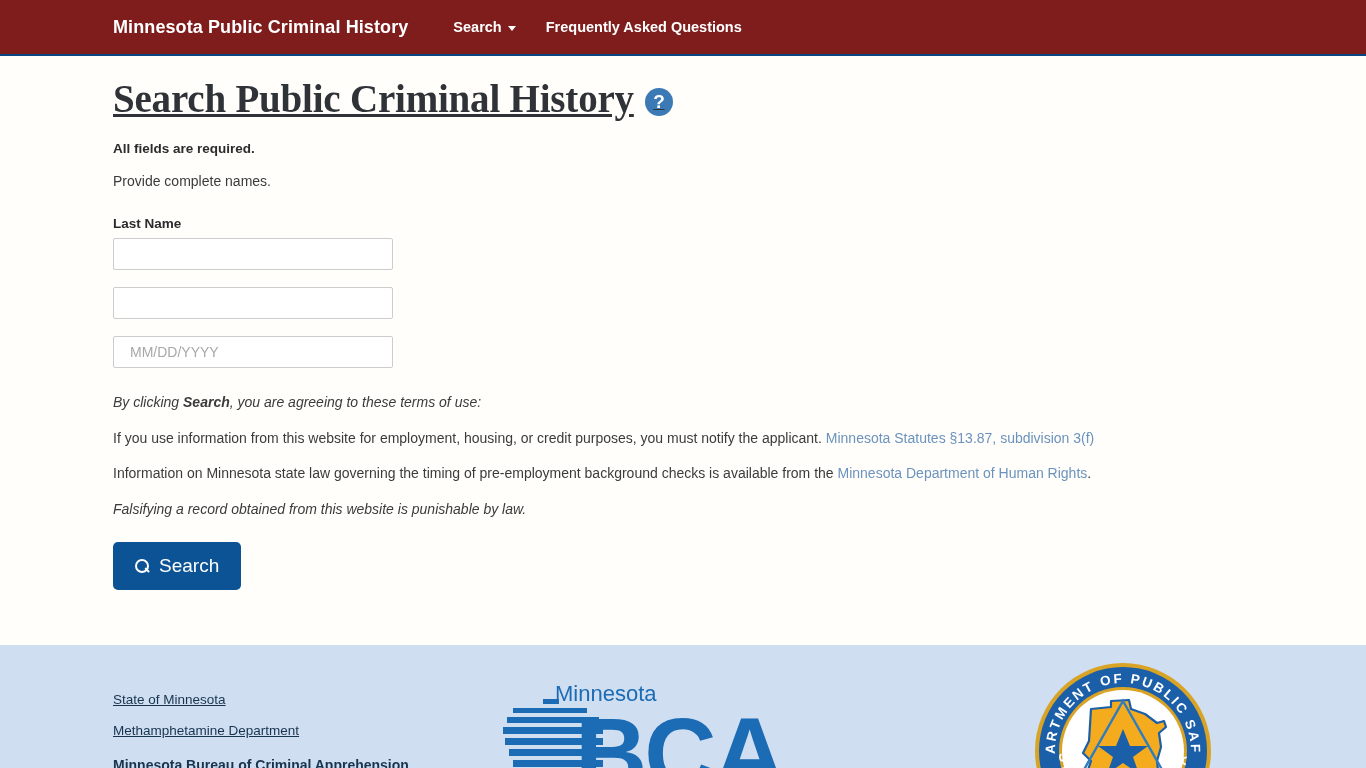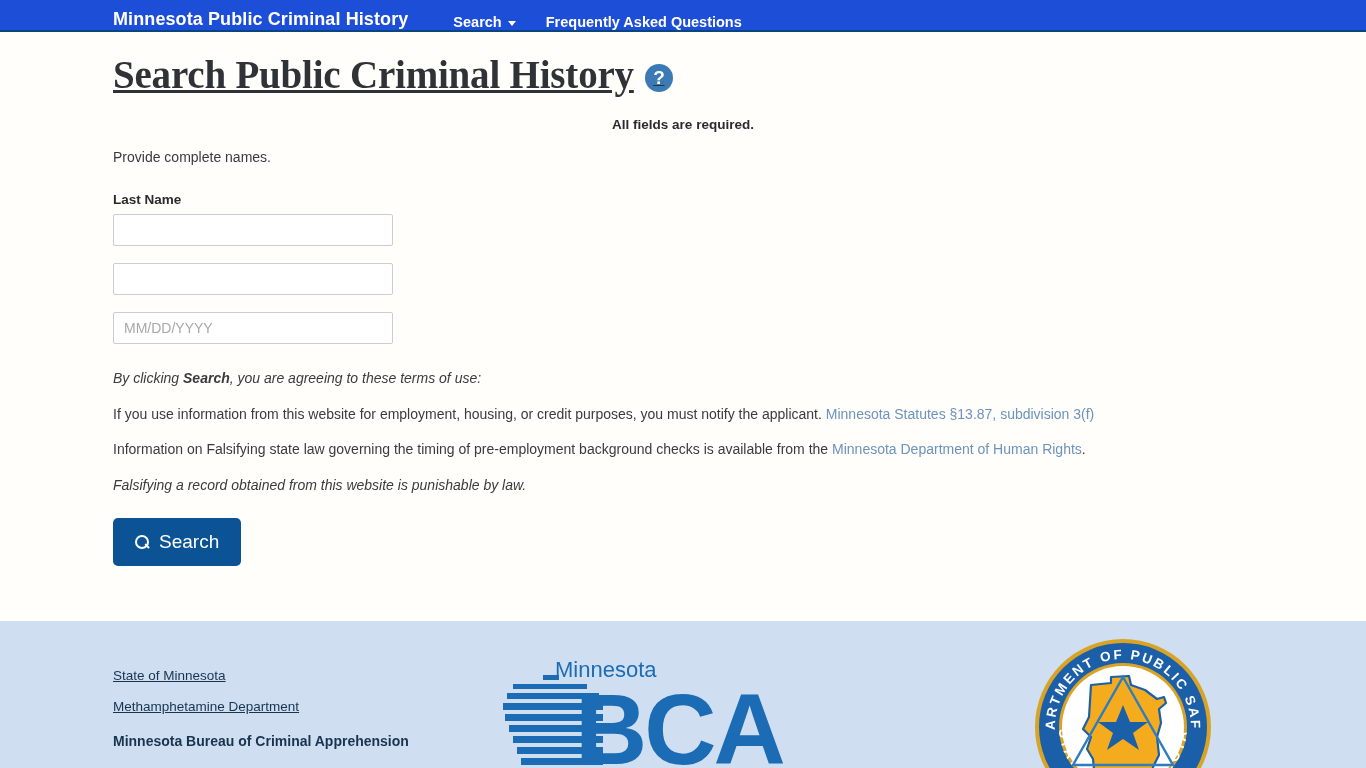--- a/index.html
+++ b/index.html
@@ -9,25 +9,25 @@
     padding: 0;
     width: 1366px;
     height: 768px;
     overflow: hidden;
     background: #fffefb;
     font-family: "Liberation Sans", sans-serif;
   }
 
   
   .navbar {
-    height: 32px;
-    background: #1d4ed8;
+    height: 56px;
+    background: #7f1d1d;
     border-bottom: 2px solid #09467f;
     display: flex;
-    align-items: flex-end;
+    align-items: center;
     padding-left: 113px;
   }
   .nav-brand {
     color: #ffffff;
     font-size: 18px;
     font-weight: bold;
     letter-spacing: 0.1px;
     white-space: nowrap;
   }
   .nav-links {
@@ -87,42 +87,41 @@
     align-items: center;
     justify-content: center;
     margin-top: 6px;
     cursor: pointer;
   }
   .req-note {
     font-size: 13.5px;
     font-weight: bold;
     color: #2b2b2b;
     margin: 20px 0 0 0;
-    text-align: center;
   }
   .provide-note {
     font-size: 14px;
     color: #3b3b3b;
     margin: 17px 0 0 0;
   }
   .field-group { margin-top: 17px; }
   .field-label {
     display: block;
     font-size: 13.5px;
     font-weight: bold;
     color: #2b2b2b;
     margin-bottom: 7px;
     margin-top: 27px;
   }
   .field-input {
     width: 280px;
     height: 32px;
     border: 1px solid #cccccc;
     border-radius: 2px;
-    padding: 6px 10px;
+    padding: 6px 16px;
     font-size: 14px;
     font-family: "Liberation Sans", sans-serif;
     color: #555555;
     background: #ffffff;
     outline: none;
   }
   .field-input::placeholder { color: #a8a8a8; }
 
   .terms { margin-top: 26px; }
   .terms p {
@@ -278,21 +277,21 @@
 
   <div class="field-group">
     <input class="field-input" type="text" placeholder="MM/DD/YYYY" style="">
   </div>
 
   <div class="terms">
     <p class="italic"><span>By clicking </span><b>Search</b><span>, you are agreeing to these terms of use:</span></p>
 
     <p><span>If you use information from this website for employment, housing, or credit purposes, you must notify the applicant. </span><a>Minnesota Statutes §13.87, subdivision 3(f)</a></p>
 
-    <p><span>Information on Falsifying state law governing the timing of pre-employment background checks is available from the </span><a>Minnesota Department of Human Rights</a><span>.</span></p>
+    <p><span>Information on Minnesota state law governing the timing of pre-employment background checks is available from the </span><a>Minnesota Department of Human Rights</a><span>.</span></p>
 
     <p class="italic">Falsifying a record obtained from this website is punishable by law.</p>
   </div>
 
   <button class="search-btn">
     <span class="mag-icon"></span>
     <span>Search</span>
   </button>
 
   

